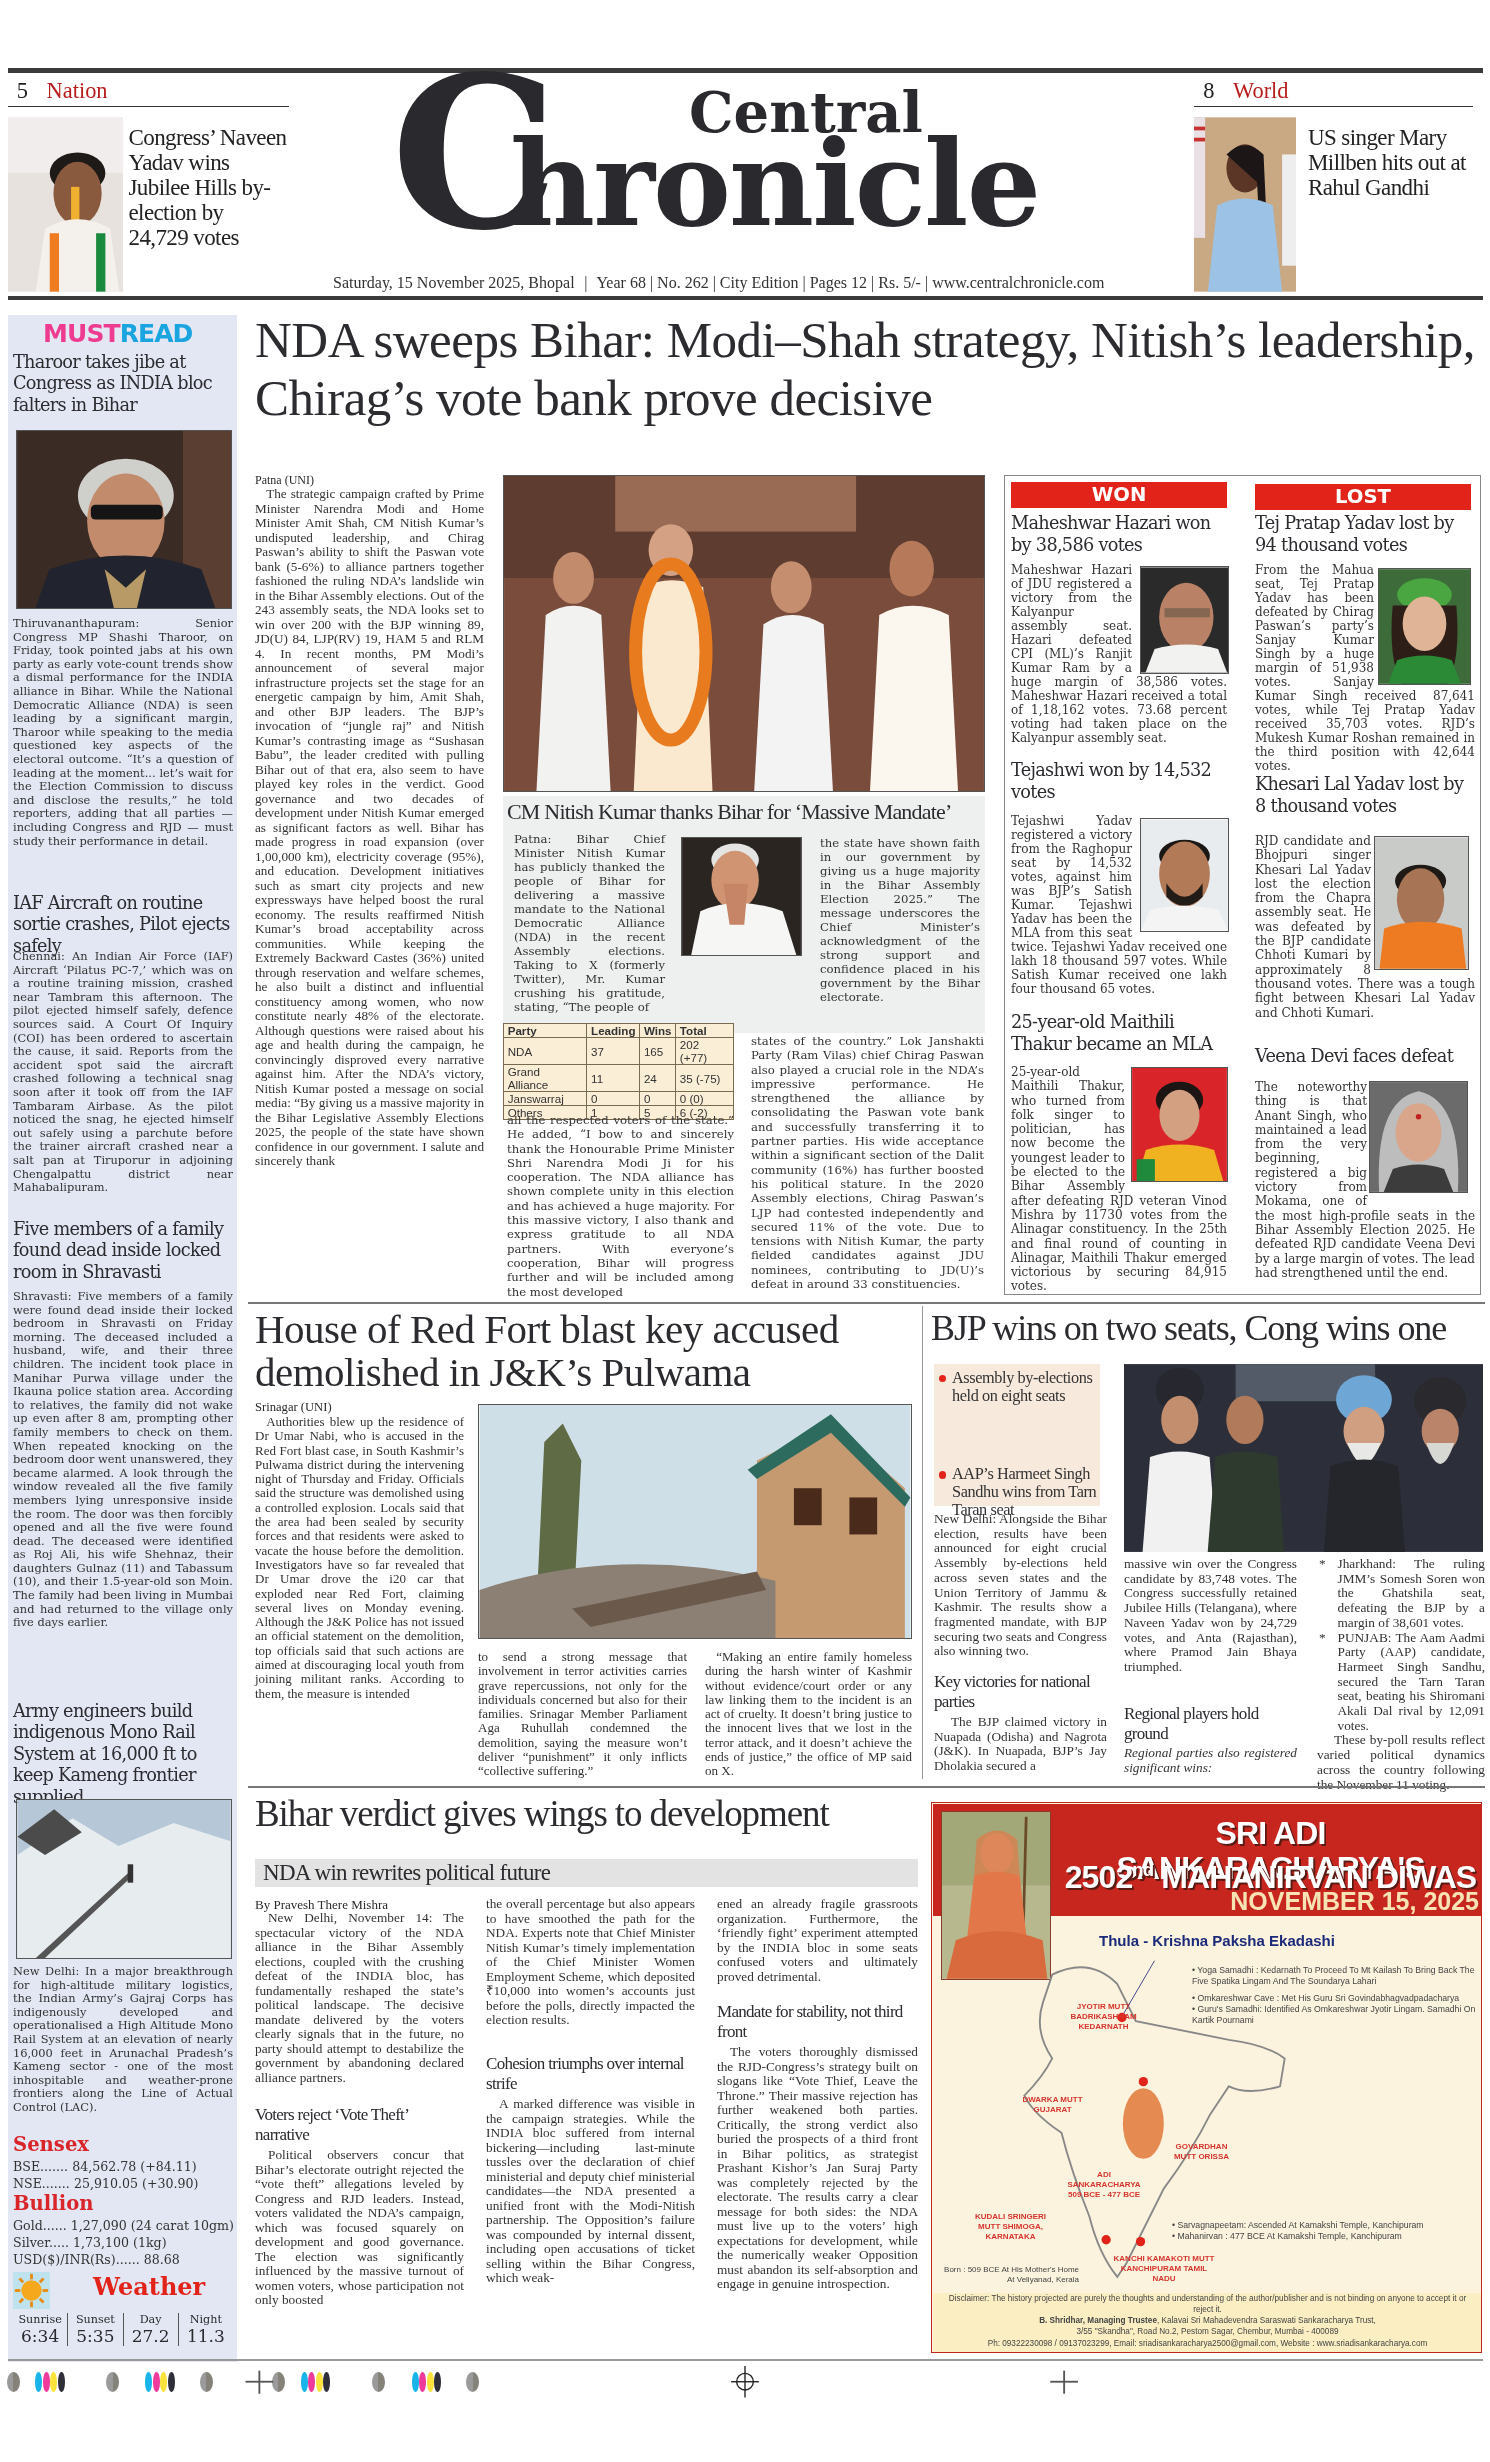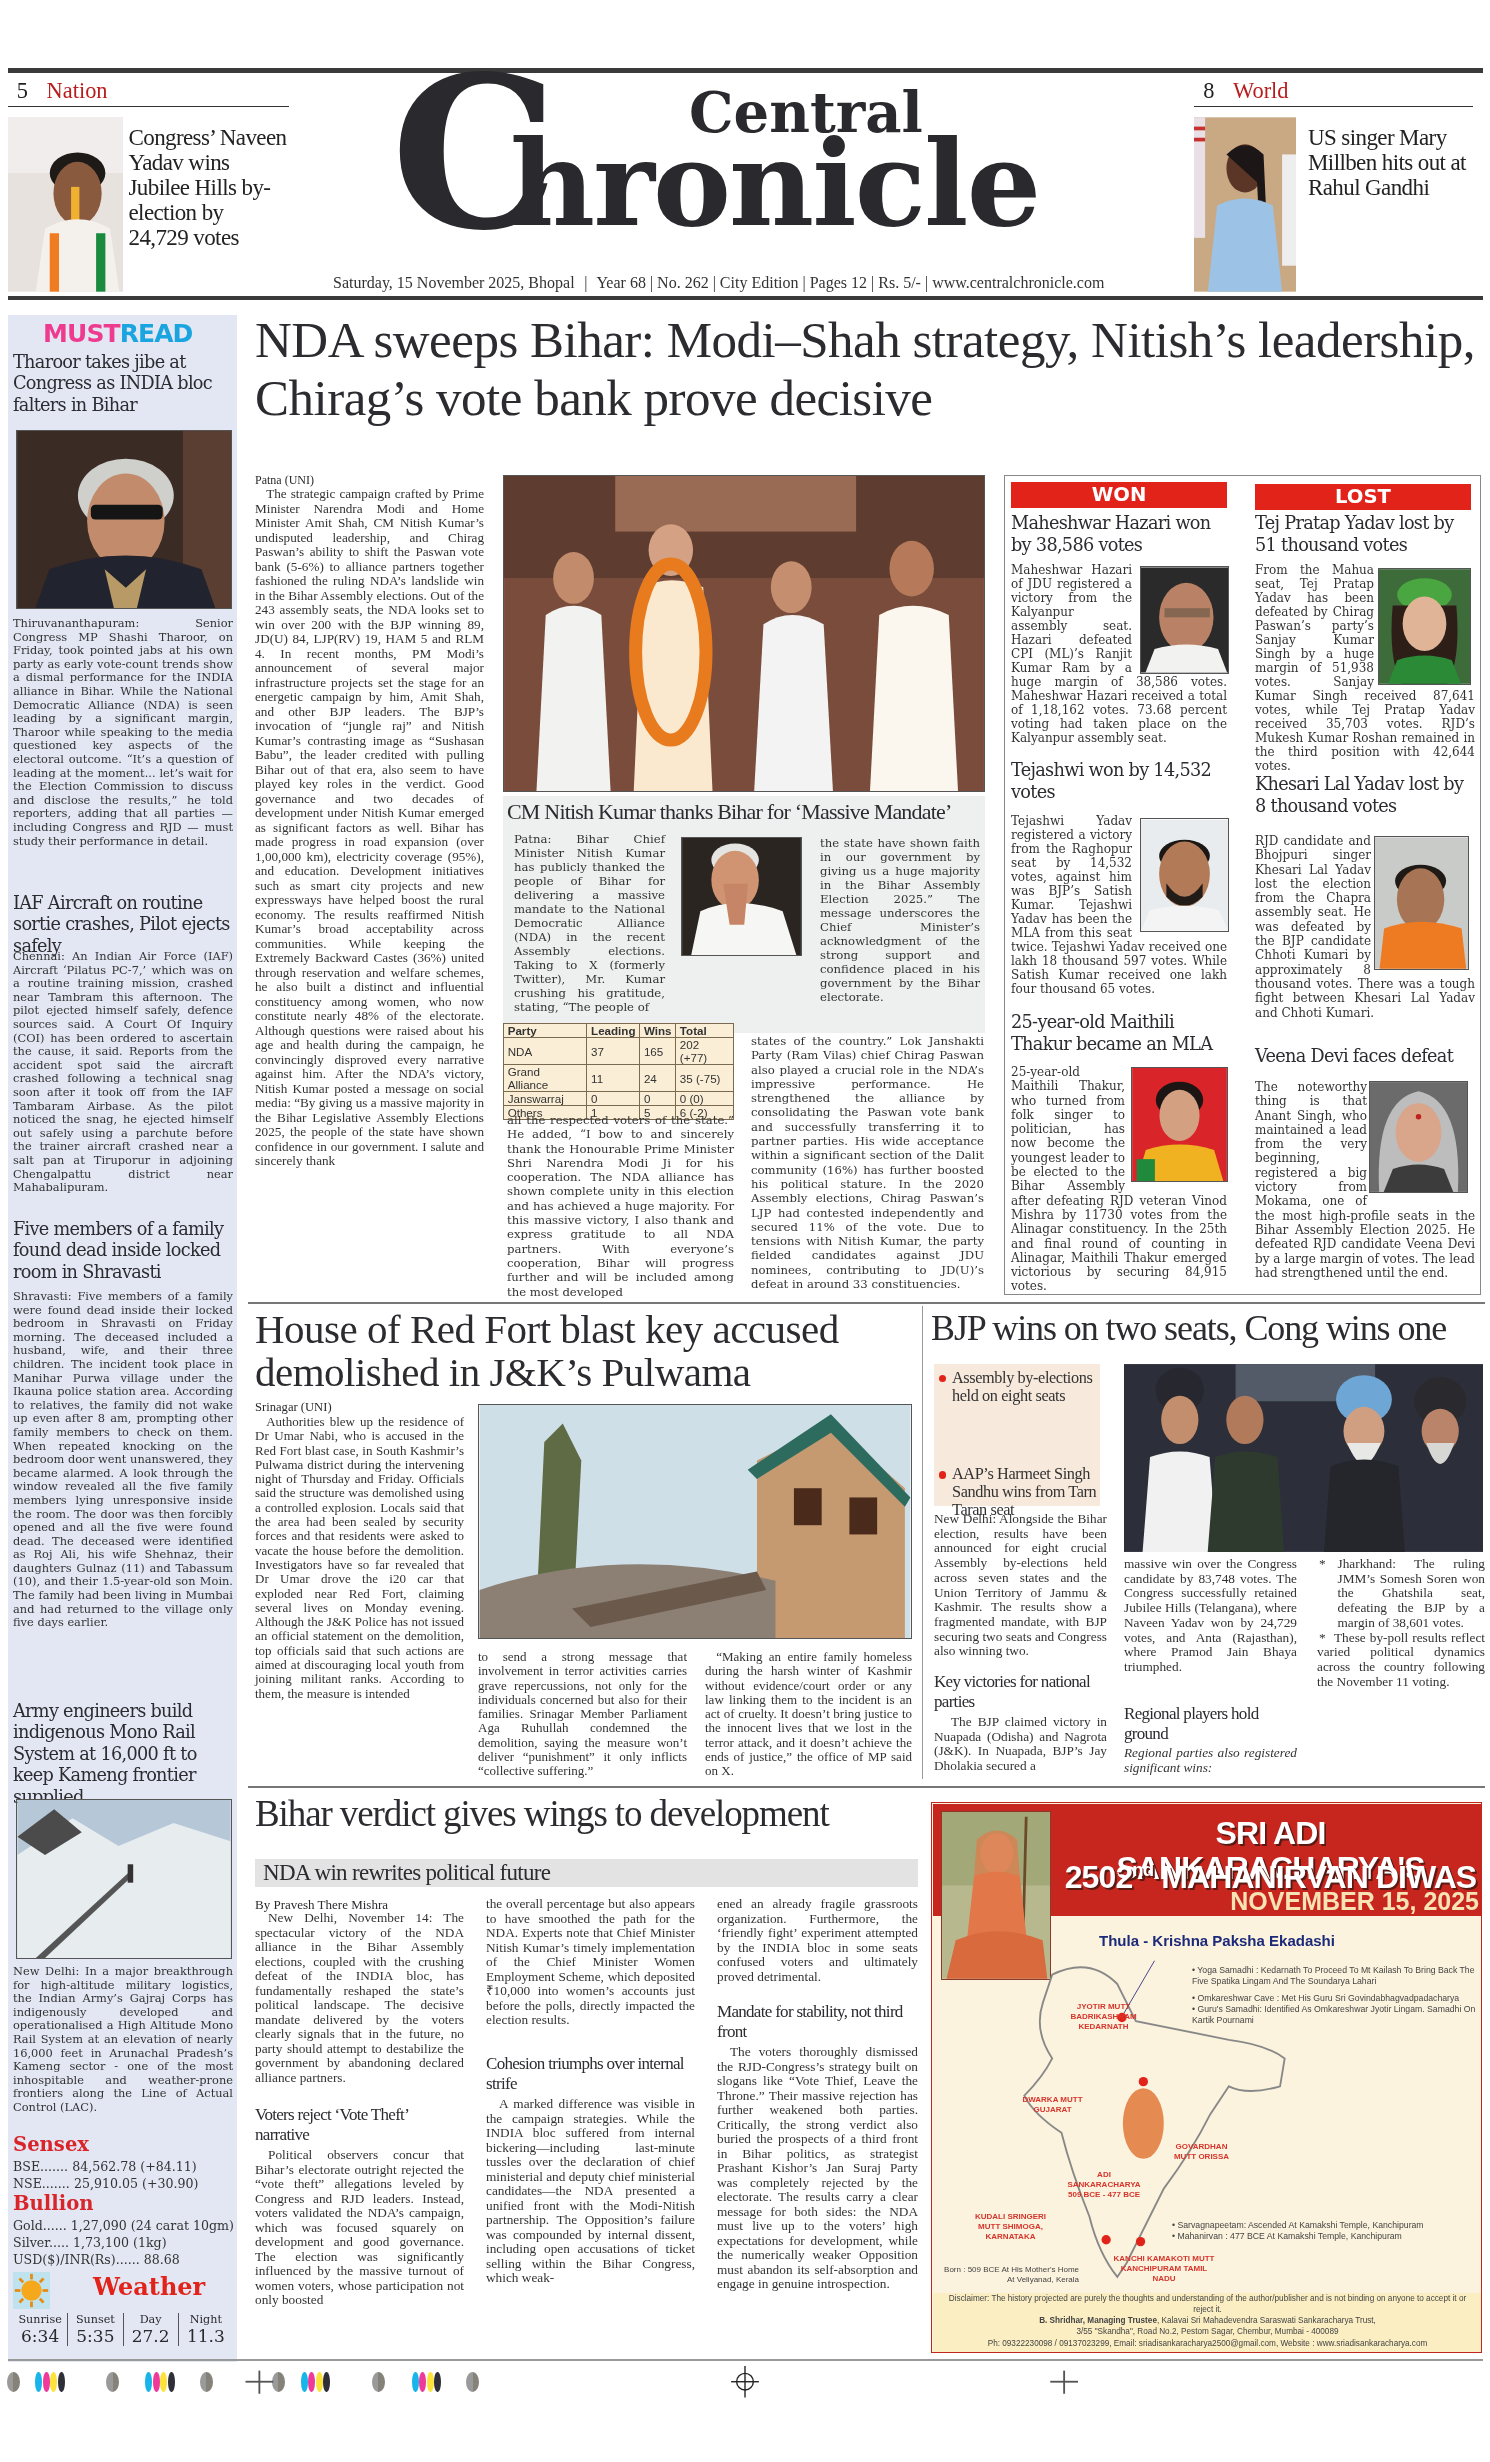--- a/index.html
+++ b/index.html
@@ -306,21 +306,21 @@
     <svg viewBox="0 0 104 124">
       <rect width="104" height="124" fill="#d9252a"></rect>
       <ellipse cx="52" cy="35" rx="26" ry="20" fill="#1c1514"></ellipse>
       <ellipse cx="52" cy="52" rx="22" ry="28" fill="#d3a082"></ellipse>
       <path d="M5 124 L15 90 Q52 78 90 90 L100 124 Z" fill="#f0b220"></path>
       <rect x="5" y="100" width="20" height="24" fill="#1f8a3c"></rect>
     </svg>
   </div>
 <div class="abs body-text" style="left:1011px;top:1065px;width:216px;font-size:12px;line-height:14.3px;"><span style="float:right;width:102px;height:115px;"></span><span>25-year-old Maithili Thakur, who turned from folk singer to politician, has now become the youngest leader to be elected to the Bihar Assembly after defeating RJD veteran Vinod Mishra by 11730 votes from the Alinagar constituency. In the 25th and final round of counting in Alinagar, Maithili Thakur emerged victorious by securing 84,915 votes.</span></div>
 
-<div class="abs wl-head" style="left:1255px;top:512px;width:220px;">Tej Pratap Yadav lost by 51 thousand votes</div>
+<div class="abs wl-head" style="left:1255px;top:512px;width:220px;">Tej Pratap Yadav lost by 94 thousand votes</div>
 <div class="photo" style="left:1378px;top:568px;width:93px;height:117px;">
     <svg viewBox="0 0 100 126">
       <rect width="100" height="126" fill="#3d6c3a"></rect>
       <ellipse cx="50" cy="28" rx="30" ry="18" fill="#4aa640"></ellipse>
       <path d="M15 40 Q10 100 25 126 L75 126 Q90 100 85 40 Z" fill="#2d1f18"></path>
       <ellipse cx="50" cy="60" rx="24" ry="30" fill="#e0b496"></ellipse>
       <path d="M10 126 L20 100 Q50 90 80 100 L90 126 Z" fill="#2a8a36"></path>
     </svg>
   </div>
 <div class="abs body-text" style="left:1255px;top:563px;width:220px;font-size:12px;line-height:14px;"><span style="float:right;width:101px;height:121px;"></span><span>From the Mahua seat, Tej Pratap Yadav has been defeated by Chirag Paswan’s party’s Sanjay Kumar Singh by a huge margin of 51,938 votes. Sanjay Kumar Singh received 87,641 votes, while Tej Pratap Yadav received 35,703 votes. RJD’s Mukesh Kumar Roshan remained in the third position with 42,644 votes.</span></div>
@@ -391,21 +391,21 @@
     </svg>
 </div>
 <div class="abs cond" style="left:934px;top:1512px;width:173px;font-size:13.3px;line-height:14.7px;">New Delhi: Alongside the Bihar election, results have been announced for eight crucial Assembly by-elections held across seven states and the Union Territory of Jammu &amp; Kashmir. The results show a fragmented mandate, with BJP securing two seats and Congress also winning two.</div>
 <div class="abs sub-head" style="left:934px;top:1672px;width:173px;">Key victories for national parties</div>
 <div class="abs cond" style="left:934px;top:1715px;width:173px;text-indent:17px;font-size:13.3px;line-height:14.7px;">The BJP claimed victory in Nuapada (Odisha) and Nagrota (J&amp;K). In Nuapada, BJP’s Jay Dholakia secured a</div>
 <div class="abs cond" style="left:1124px;top:1557px;width:173px;font-size:13.3px;line-height:14.7px;">massive win over the Congress candidate by 83,748 votes. The Congress successfully retained Jubilee Hills (Telangana), where Naveen Yadav won by 24,729 votes, and Anta (Rajasthan), where Pramod Jain Bhaya triumphed.</div>
 <div class="abs sub-head" style="left:1124px;top:1704px;width:173px;">Regional players hold ground</div>
 <div class="abs cond" style="left:1124px;top:1746px;width:173px;font-style:italic;font-size:13.3px;line-height:14.7px;">Regional parties also registered significant wins:</div>
 <div class="abs" style="left:1317px;top:1557px;width:168px;">
   <div class="cond" style="position:relative;padding-left:20.5px;font-size:13.3px;line-height:14.7px;"><span style="position:absolute;left:1.9px;">*</span><span>Jharkhand: The ruling JMM’s Somesh Soren won the Ghatshila seat, defeating the BJP by a margin of 38,601 votes.</span></div>
-  <div class="cond" style="position:relative;padding-left:20.5px;font-size:13.3px;line-height:14.7px;"><span style="position:absolute;left:1.9px;">*</span></div>
+  <div class="cond" style="position:relative;padding-left:20.5px;font-size:13.3px;line-height:14.7px;"><span style="position:absolute;left:1.9px;">*</span><span>PUNJAB: The Aam Aadmi Party (AAP) candidate, Harmeet Singh Sandhu, secured the Tarn Taran seat, beating his Shiromani Akali Dal rival by 12,091 votes.</span></div>
   <div class="cond" style="text-indent:17px;font-size:13.3px;line-height:14.7px;">These by-poll results reflect varied political dynamics across the country following the November 11 voting.</div>
 </div>
 
 <div class="abs" style="left:248px;top:1786px;width:1237px;height:1.9px;background:#777;"></div>
 <div class="abs hl" style="left:255px;top:1792px;width:671px;font-size:37px;line-height:43px;white-space:nowrap;letter-spacing:-1.1px;">Bihar verdict gives wings to development</div>
 <div class="abs" style="left:255px;top:1859px;width:663px;height:28px;background:#e3e3e3;"></div>
 <div class="abs hl" style="left:263px;top:1859px;font-size:23px;line-height:28px;letter-spacing:-0.7px;">NDA win rewrites political future</div>
 <div class="abs" style="left:255px;top:1897px;font-family:'Liberation Serif',serif;font-size:13px;">By Pravesh There Mishra</div>
 <div class="abs cond" style="left:255px;top:1911px;width:209px;text-indent:13px;font-size:13.3px;line-height:14.5px;">New Delhi, November 14: The spectacular victory of the NDA alliance in the Bihar Assembly elections, coupled with the crushing defeat of the INDIA bloc, has fundamentally reshaped the state’s political landscape. The decisive mandate delivered by the voters clearly signals that in the future, no party should attempt to destabilize the government by abandoning declared alliance partners.</div>
 <div class="abs sub-head" style="left:255px;top:2105px;width:209px;">Voters reject ‘Vote Theft’ narrative</div>

